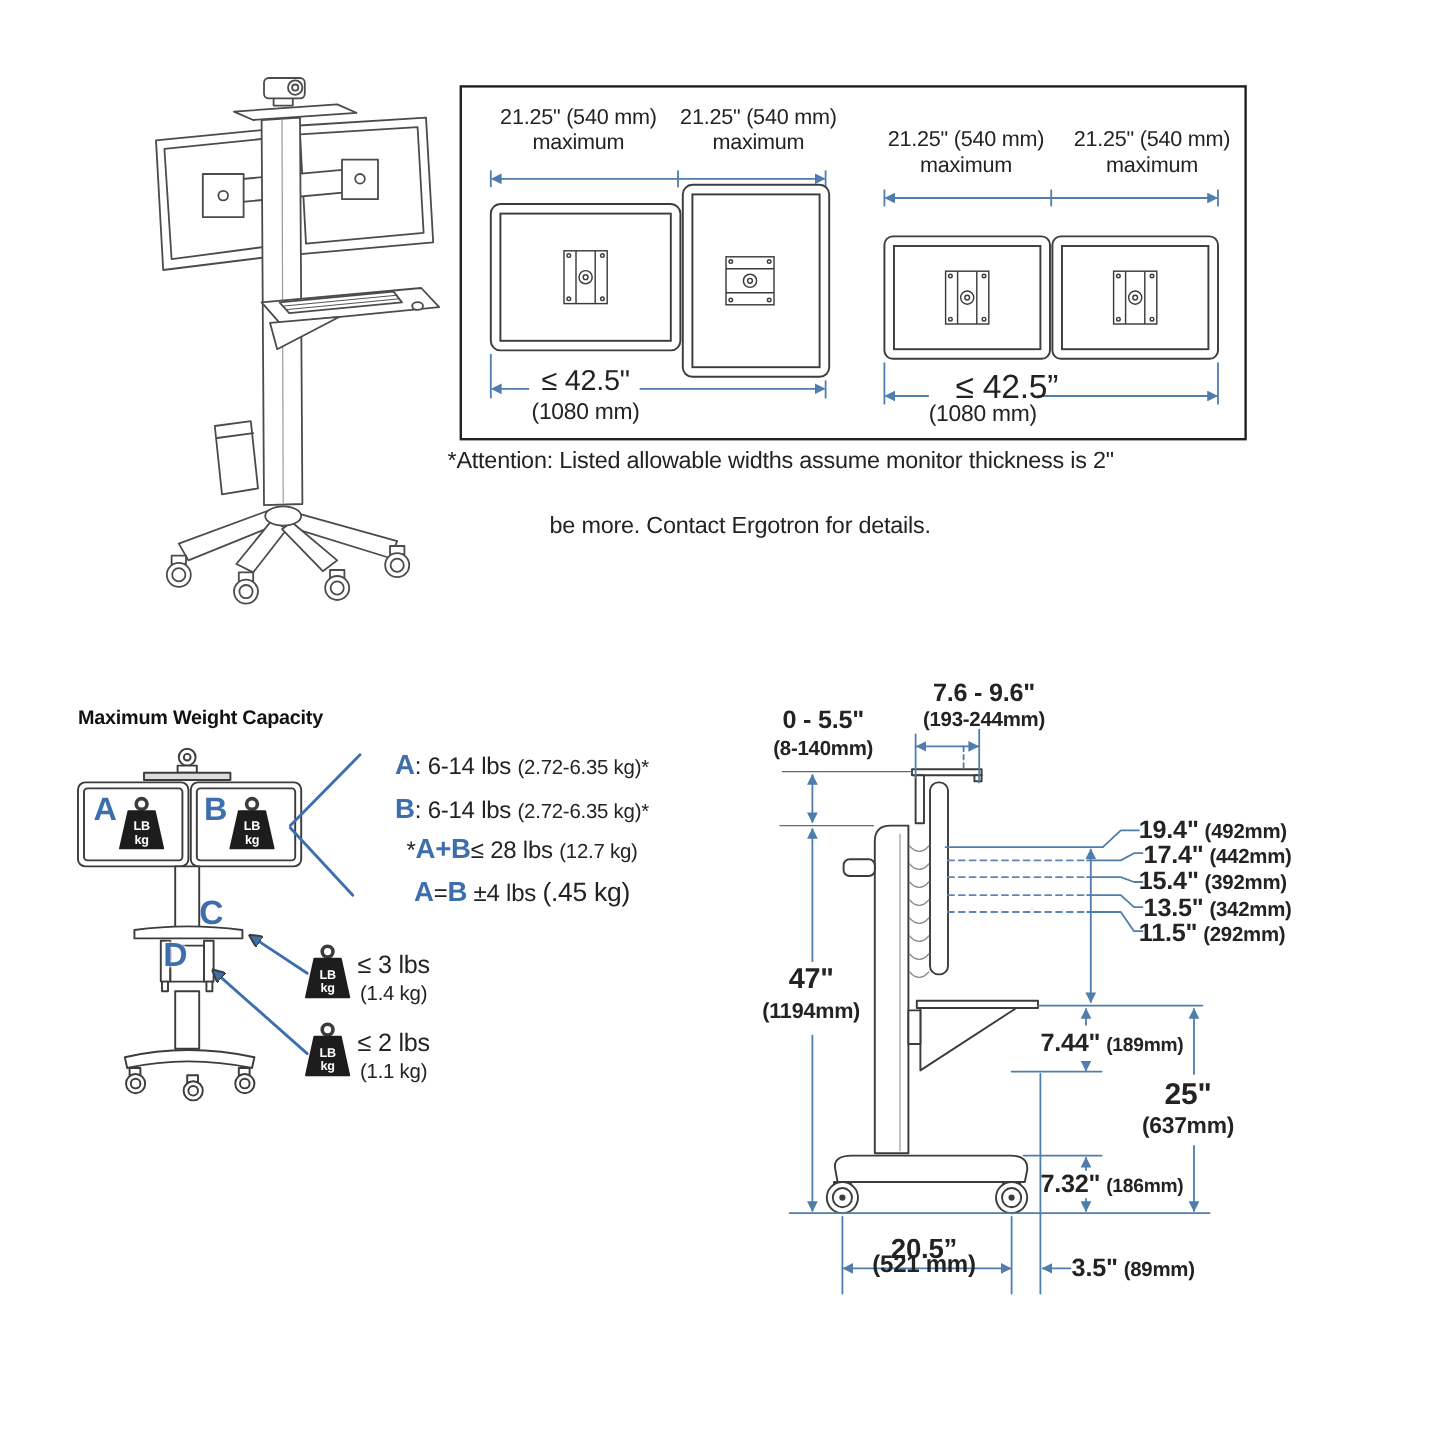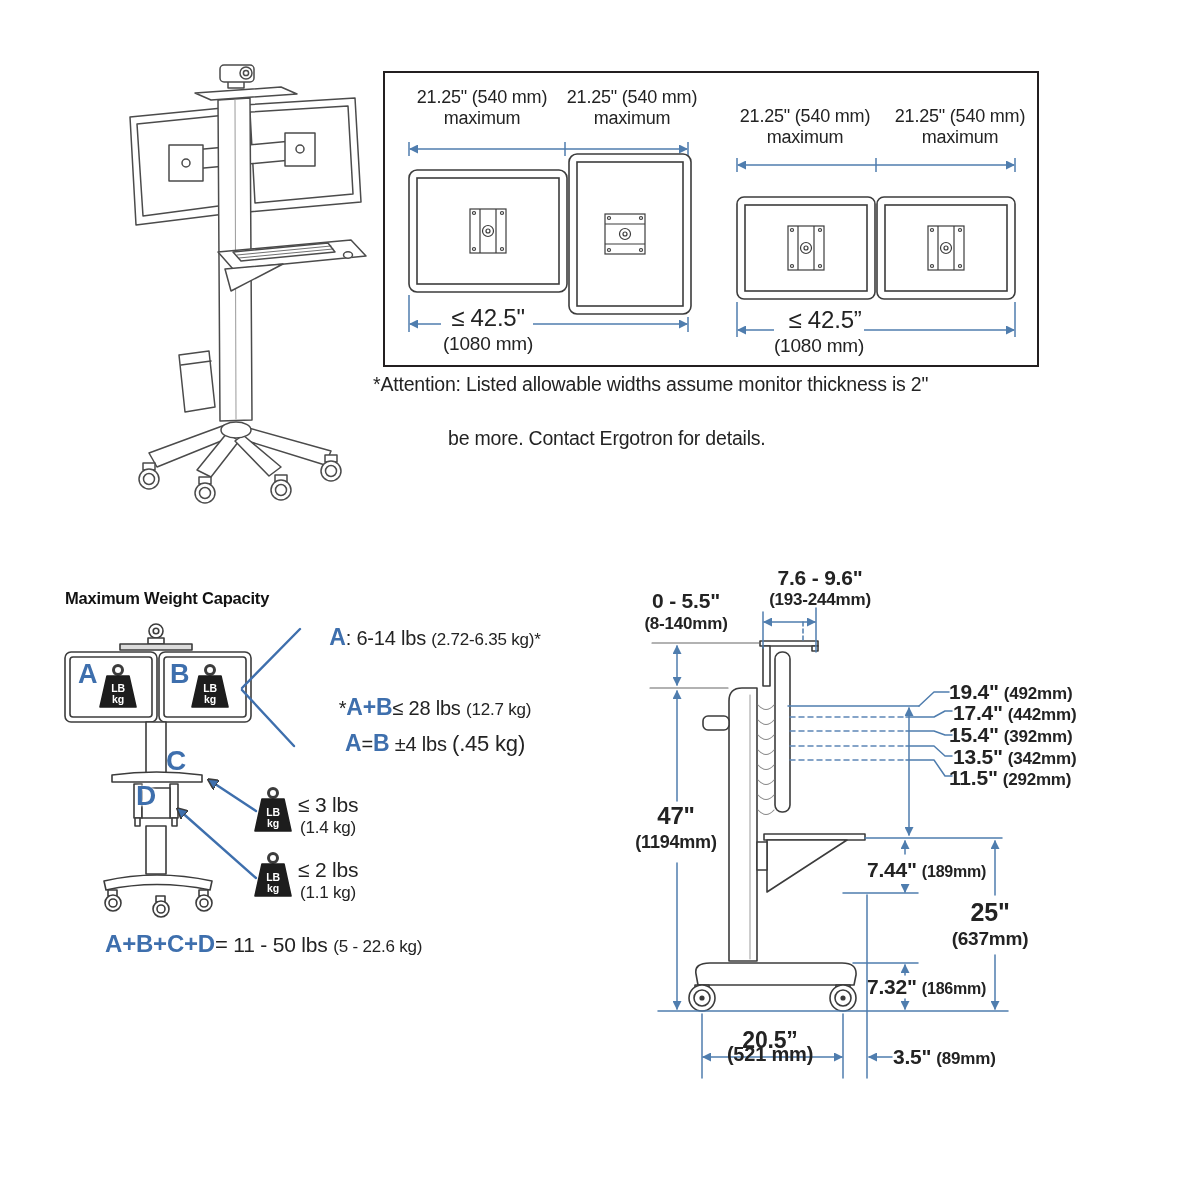--- a/index.html
+++ b/index.html
@@ -188,27 +188,27 @@
     <div class="lbl ctr" style="left:345px;top:33px;width:150px;font-size:18px;line-height:21px">
       <span>21.25" (540 mm)</span><br>
       <span>maximum</span>
     </div>
     <div class="lbl ctr" style="left:500px;top:33px;width:150px;font-size:18px;line-height:21px">
       <span>21.25" (540 mm)</span><br>
       <span>maximum</span>
     </div>
     <div class="lbl ctr" style="left:28px;top:232px;width:150px;font-size:24px">≤ 42.5"</div>
     <div class="lbl ctr" style="left:28px;top:260px;width:150px;font-size:19px">(1080 mm)</div>
-    <div class="lbl ctr" style="left:365px;top:234px;width:150px;font-size:24px">≤ 42.5”</div>
+    <div class="lbl ctr" style="left:379px;top:234px;width:150px;font-size:28px">≤ 42.5”</div>
     <div class="lbl ctr" style="left:359px;top:262px;width:150px;font-size:19px">(1080 mm)</div>
   </div>
 
   <div class="abs" style="left:373px;top:374px;width:690px;height:86px;font-size:19.5px">
     <div class="lbl" style="left:0;top:0">*Attention: Listed allowable widths assume monitor thickness is 2"</div>
-    <div class="lbl" style="left:75px;top:54px">be more. Contact Ergotron for details.</div>
+    <div class="lbl" style="left:85px;top:54px">be more. Contact Ergotron for details.</div>
   </div>
 
   <div class="abs" style="left:60px;top:585px;width:520px;height:395px">
     <svg width="520" height="395" viewBox="0 0 520 395" fill="none" stroke="#3c3c3c" stroke-width="1.6" stroke-linejoin="round" stroke-linecap="round">
       <defs>
         <marker id="arrW" markerWidth="11" markerHeight="11" refX="9" refY="5.5" orient="auto-start-reverse" markerUnits="userSpaceOnUse">
           <path d="M0,0 L11,5.5 L0,11 Z" fill="#3e6fad"></path>
         </marker>
       </defs>
 
@@ -291,35 +291,35 @@
     <div class="lbl b" style="left:5px;top:4px;font-size:16.5px;color:#111">Maximum Weight Capacity</div>
 
     <div class="lbl blue" style="left:18px;top:74px;font-size:27px">A</div>
     <div class="lbl blue" style="left:110px;top:74px;font-size:27px">B</div>
     <div class="lbl blue" style="left:106px;top:160px;font-size:28px">C</div>
     <div class="lbl blue" style="left:76px;top:195px;font-size:28px;text-shadow:0 0 3px #fff,0 0 3px #fff">D</div>
 
     <div class="lbl ctr" style="left:245px;top:40px;width:260px;font-size:20px">
       <span class="blue" style="font-size:23px">A</span><span>: </span><span>6-14 lbs </span><span style="font-size:17px">(2.72-6.35 kg)*</span>
     </div>
+    <div class="lbl ctr" style="left:245px;top:77px;width:260px;font-size:20px">
+      <span class="blue" style="font-size:23px">B</span><span>: </span><span>6-14 lbs </span><span style="font-size:17px">(2.72-6.35 kg)*</span>
+    </div>
     <div class="lbl ctr" style="left:245px;top:110px;width:260px;font-size:20px">
       <span>*</span><span class="blue" style="font-size:23px">A+B</span><span>≤ </span><span>28 lbs </span><span style="font-size:17px">(12.7 kg)</span>
     </div>
     <div class="lbl ctr" style="left:245px;top:146px;width:260px;font-size:20px">
       <span class="blue" style="font-size:23px">A</span><span>=</span><span class="blue" style="font-size:23px">B</span><span> ±4 lbs </span><span style="font-size:22px">(.45 kg)</span>
     </div>
 
     <div class="lbl" style="left:238px;top:208px;font-size:21px">≤ 3 lbs</div>
     <div class="lbl" style="left:240px;top:233px;font-size:17px">(1.4 kg)</div>
     <div class="lbl" style="left:238px;top:273px;font-size:21px">≤ 2 lbs</div>
     <div class="lbl" style="left:240px;top:298px;font-size:17px">(1.1 kg)</div>
 
-    <div class="lbl" style="left:45px;top:346px;font-size:21px">
-      <span class="blue" style="font-size:24px">A+B+C+D</span><span style="font-size:22px">=</span><span> 11 - 50 lbs </span><span style="font-size:17px">(5 - 22.6 kg)</span>
-    </div>
   </div>
 
   <div class="abs" style="left:600px;top:555px;width:600px;height:545px">
     <svg width="600" height="545" viewBox="0 0 600 545" fill="none" stroke-linejoin="round" stroke-linecap="round">
       <defs>
         <marker id="arrS" markerWidth="9" markerHeight="9" refX="8" refY="4.5" orient="auto-start-reverse" markerUnits="userSpaceOnUse">
           <path d="M0,0 L9,4.5 L0,9 Z" fill="#4f7dae"></path>
         </marker>
       </defs>
 

